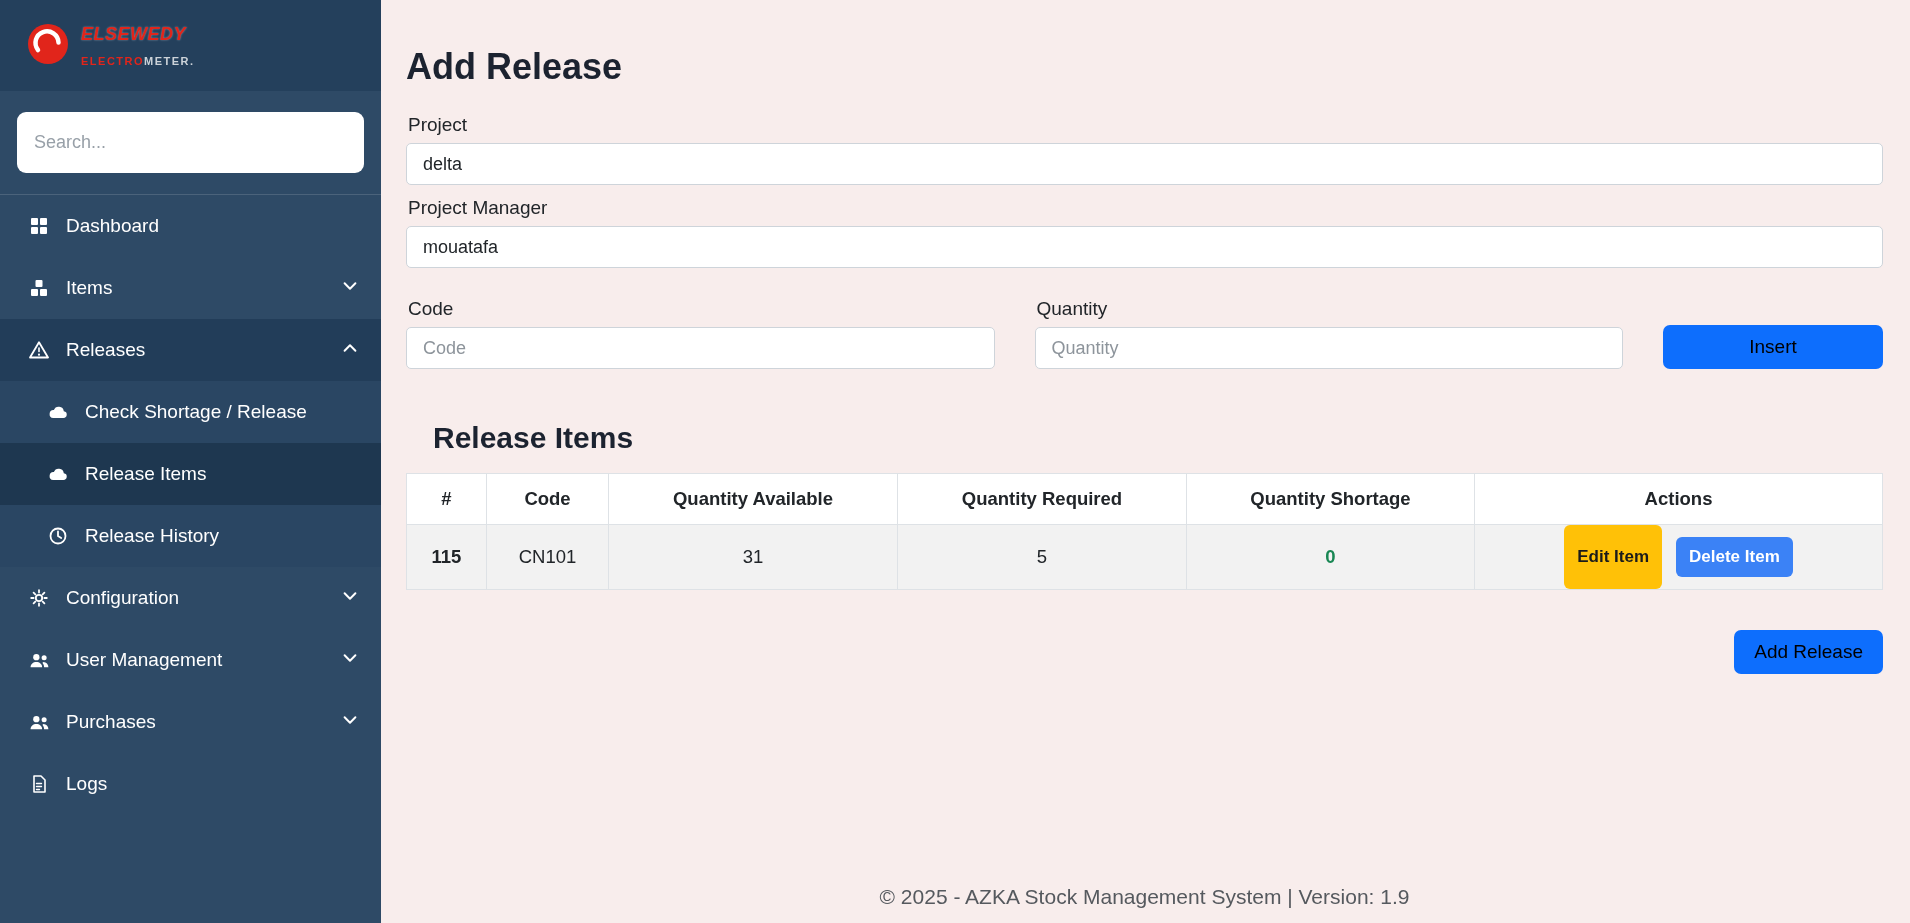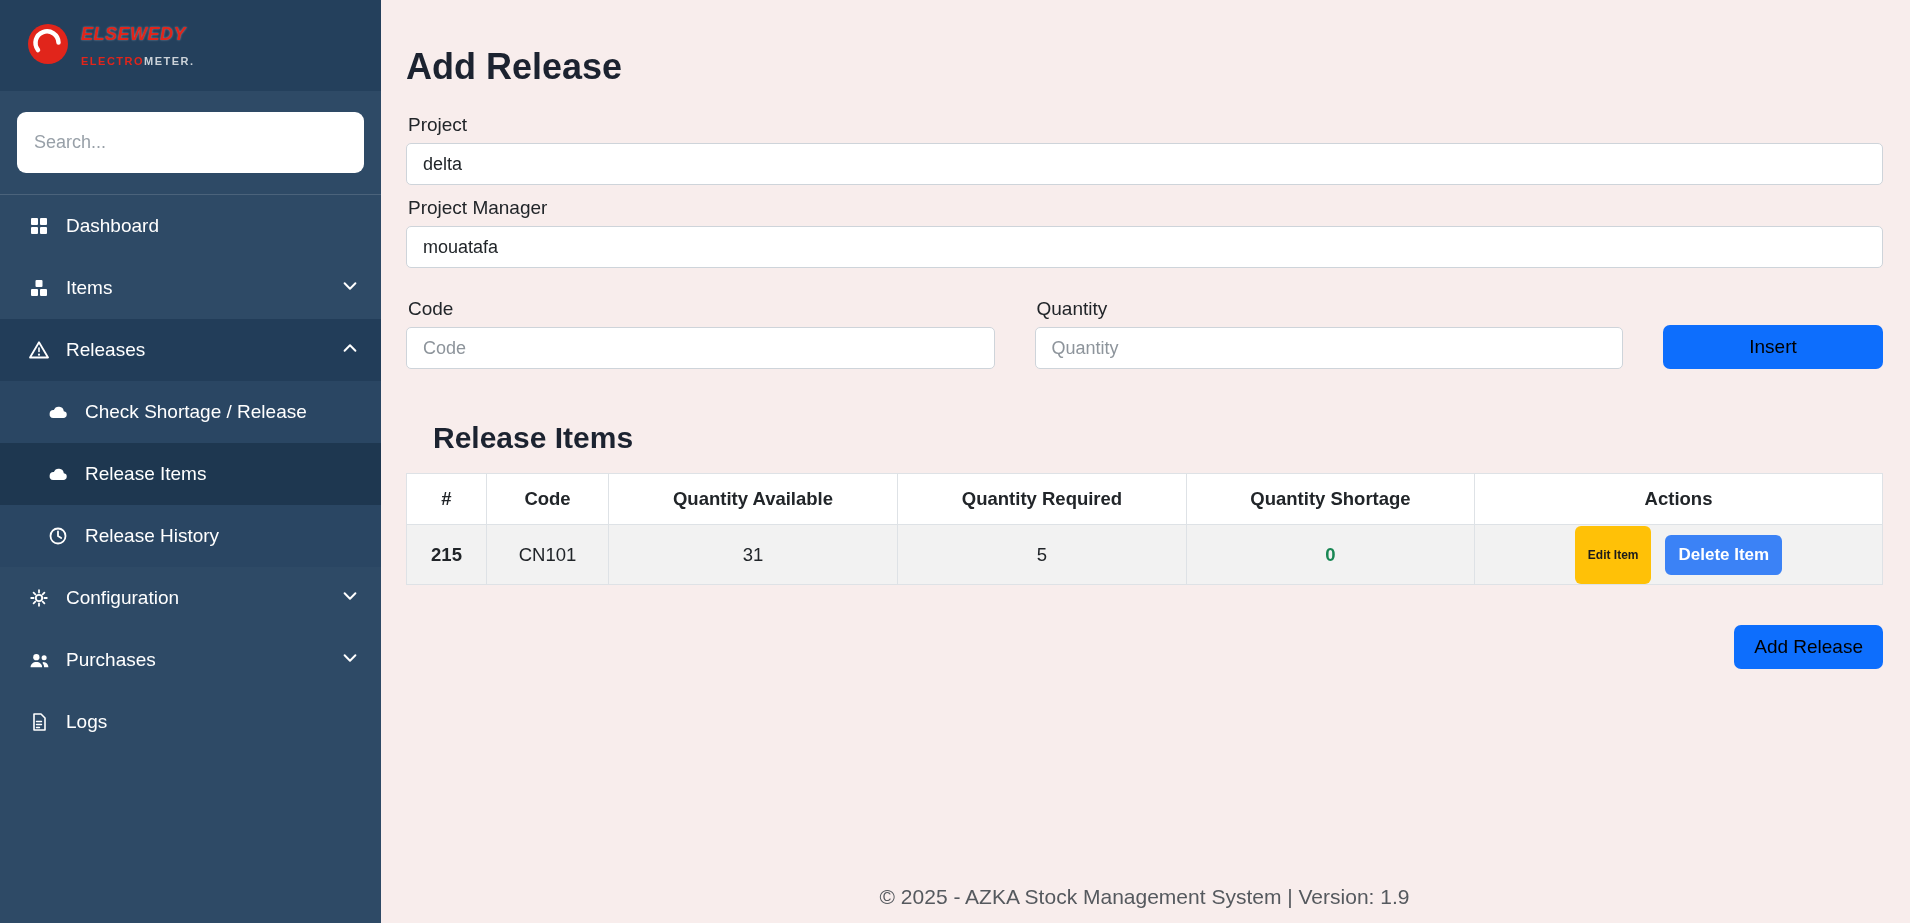--- a/index.html
+++ b/index.html
@@ -61,21 +61,21 @@
 
   table.items { width:100%; border-collapse:collapse; background:#fff; font-size:18.5px; }
   table.items th, table.items td { border:1px solid #dee2e6; text-align:center;
     vertical-align:middle; }
   table.items th { height:51px; font-weight:700; background:#fff; }
   table.items td { height:60px; }
   table.items tbody tr:nth-child(odd) { background:#f2f2f2; }
   td.idcell { font-weight:700; }
   td.shortage { color:#198754; font-weight:700; }
   .actions-cell { display:flex; gap:14px; justify-content:center; align-items:center; }
-  .btn-warn { background:#ffc107; color:#1b1b1b; font-weight:600; font-size:12px;
+  .btn-warn { background:#ffc107; color:#1b1b1b; font-weight:600; font-size:17px;
     padding:22px 13px; border-radius:6px; }
   .btn-danger { background:#3b82f6; color:#fff; font-weight:600; font-size:17px;
     padding:10px 13px; border-radius:6px; }
   .add-release-row { display:flex; justify-content:flex-end; margin-top:40px; }
   .add-release-btn { height:44px; padding:0 20px; font-size:19px; }
   .footer { margin-top:auto; padding:20px 0 14px; text-align:center;
     font-size:21px; color:#55595e; }
 </style>
 </head>
 <body>
@@ -184,20 +184,36 @@
             </svg>
         </span>
         <span>Configuration</span>
         <span class="chev">
           <svg width="18" height="18" viewBox="0 0 20 20">
               <path d="M4 7l6 6 6-6" fill="none" stroke="#fff" stroke-width="2.2" stroke-linecap="round" stroke-linejoin="round"></path>
             </svg>
         </span>
       </div>
 
+      <div class="nav-item">
+        <span class="mi">
+          <svg width="21" height="21" viewBox="0 0 20 20" fill="#fff">
+              <circle cx="7" cy="6.8" r="3"></circle>
+              <path d="M1.5 16.5c0-3.1 2.5-5 5.5-5s5.5 1.9 5.5 5z"></path>
+              <circle cx="14.4" cy="7.3" r="2.4"></circle>
+              <path d="M13.8 11.4c2.6.3 4.7 2.1 4.7 5.1h-4.1a7 7 0 0 0-1.6-4.4z"></path>
+            </svg>
+        </span>
+        <span>User Management</span>
+        <span class="chev">
+          <svg width="18" height="18" viewBox="0 0 20 20">
+              <path d="M4 7l6 6 6-6" fill="none" stroke="#fff" stroke-width="2.2" stroke-linecap="round" stroke-linejoin="round"></path>
+            </svg>
+        </span>
+      </div>
 
       <div class="nav-item">
         <span class="mi">
           <svg width="21" height="21" viewBox="0 0 20 20" fill="#fff">
               <circle cx="7" cy="6.8" r="3"></circle>
               <path d="M1.5 16.5c0-3.1 2.5-5 5.5-5s5.5 1.9 5.5 5z"></path>
               <circle cx="14.4" cy="7.3" r="2.4"></circle>
               <path d="M13.8 11.4c2.6.3 4.7 2.1 4.7 5.1h-4.1a7 7 0 0 0-1.6-4.4z"></path>
             </svg>
         </span>
@@ -259,21 +275,21 @@
             <th style="width:80px">#</th>
             <th style="width:122px">Code</th>
             <th style="width:289px">Quantity Available</th>
             <th style="width:289px">Quantity Required</th>
             <th style="width:288px">Quantity Shortage</th>
             <th>Actions</th>
           </tr>
         </thead>
         <tbody>
           <tr>
-            <td class="idcell">215</td>
+            <td class="idcell">115</td>
             <td>CN101</td>
             <td>31</td>
             <td>5</td>
             <td class="shortage">0</td>
             <td>
               <div class="actions-cell">
                 <button class="btn btn-warn">Edit Item</button>
                 <button class="btn btn-danger">Delete Item</button>
               </div>
             </td>

